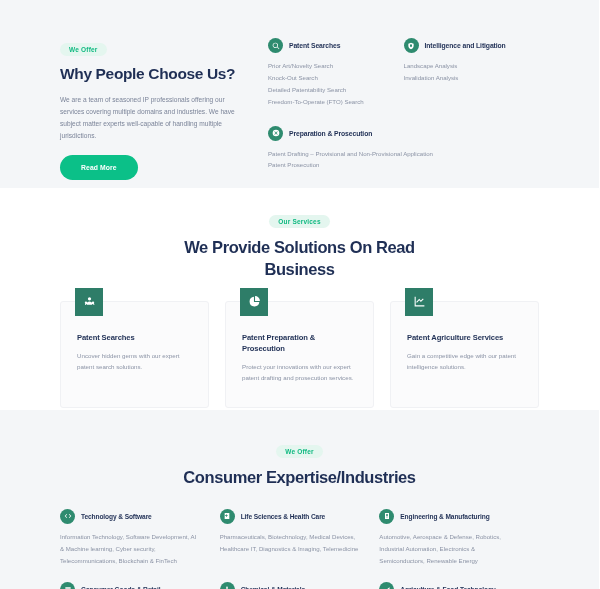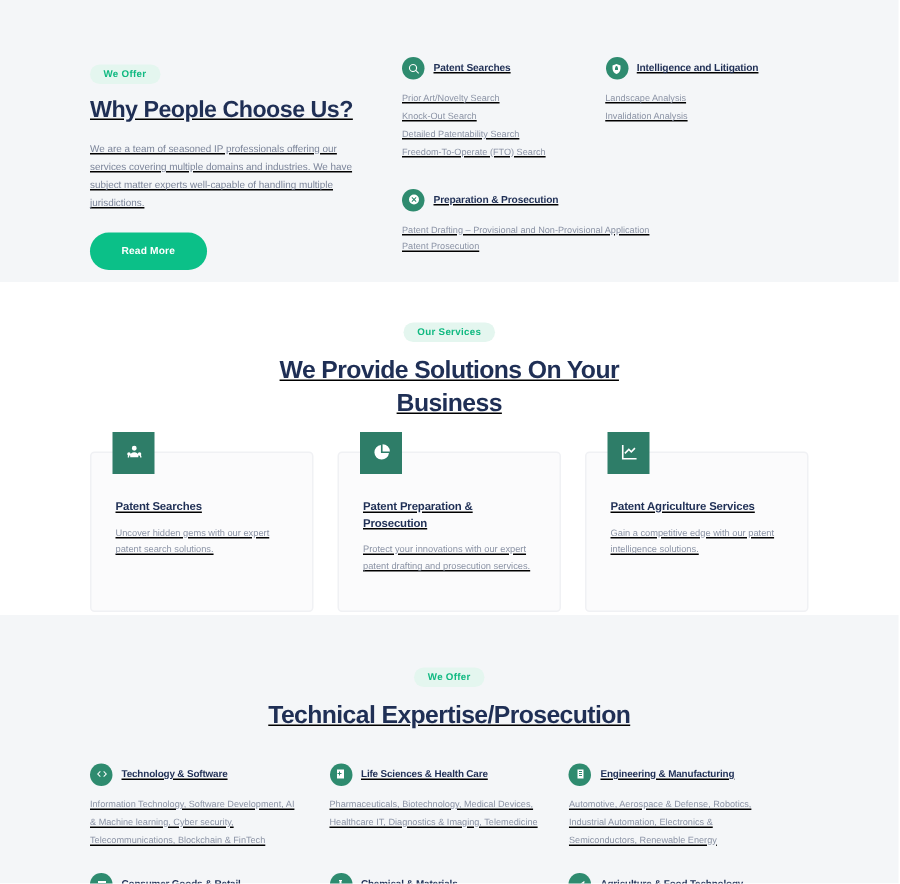--- a/index.html
+++ b/index.html
@@ -4,21 +4,21 @@
 <style>
   * { box-sizing: border-box; margin: 0; padding: 0; }
   html, body {
     width: 600px;
     height: 589px;
     overflow: hidden;
     background: #ffffff;
     font-family: "Liberation Sans", sans-serif;
     -webkit-font-smoothing: antialiased;
   }
-  .page { width: 599px; height: 589px; position: relative; text-decoration: underline; }
+  .page { width: 599px; height: 589px; position: relative; }
 
   
   .sec-choose {
     background: #f4f6f8;
     padding: 38px 60px 40px 60px;
     display: flex;
     gap: 0;
     height: 188px;
   }
   .choose-left { width: 200px; padding-right: 16px; }
@@ -195,21 +195,21 @@
           <li>Patent Drafting –  Provisional and Non-Provisional Application</li>
           <li>Patent Prosecution</li>
         </ul>
       </div>
 
     </div>
   </section>
 
   <section class="sec-solutions">
     <span class="eyebrow eyebrow-center">Our Services</span>
-    <h1 class="h1-dark">We Provide Solutions On Your Business</h1>
+    <h1 class="h1-dark">We Provide Solutions On Read Business</h1>
 
     <div class="cards-row">
 
       <div class="card">
         <span class="card-icon">
           <svg viewBox="0 0 24 24">
               <path d="M12 4a3 3 0 110 6 3 3 0 010-6zM5.5 12a2.2 2.2 0 110 4.4 2.2 2.2 0 010-4.4zm13 0a2.2 2.2 0 110 4.4 2.2 2.2 0 010-4.4zM12 12c2.8 0 5 1.8 5 4v2H7v-2c0-2.2 2.2-4 5-4zM4 17.5c0-1.5 1-2.6 2.6-2.8-.6.8-.9 1.8-.9 2.8v1H4v-1zm14.3-2.8c1.6.2 2.6 1.3 2.6 2.8v1h-1.7v-1c0-1-.3-2-.9-2.8z"></path>
             </svg>
         </span>
         <div class="card-title">Patent Searches</div>
@@ -234,21 +234,21 @@
         </span>
         <div class="card-title">Patent Agriculture Services</div>
         <div class="card-desc">Gain a competitive edge with our patent intelligence solutions.</div>
       </div>
 
     </div>
   </section>
 
   <section class="sec-expertise">
     <span class="eyebrow eyebrow-center">We Offer</span>
-    <h1 class="h1-dark">Technical Expertise/Prosecution</h1>
+    <h1 class="h1-dark">Consumer Expertise/Industries</h1>
 
     <div class="ind-grid">
 
       <div class="ind-item">
         <div class="ind-head">
           <span class="badge-circle">
             <svg viewBox="0 0 24 24">
                 <path d="M9.4 16.6L4.8 12l4.6-4.6L8 6l-6 6 6 6 1.4-1.4zm5.2 0l4.6-4.6-4.6-4.6L16 6l6 6-6 6-1.4-1.4z"></path>
               </svg>
           </span>

